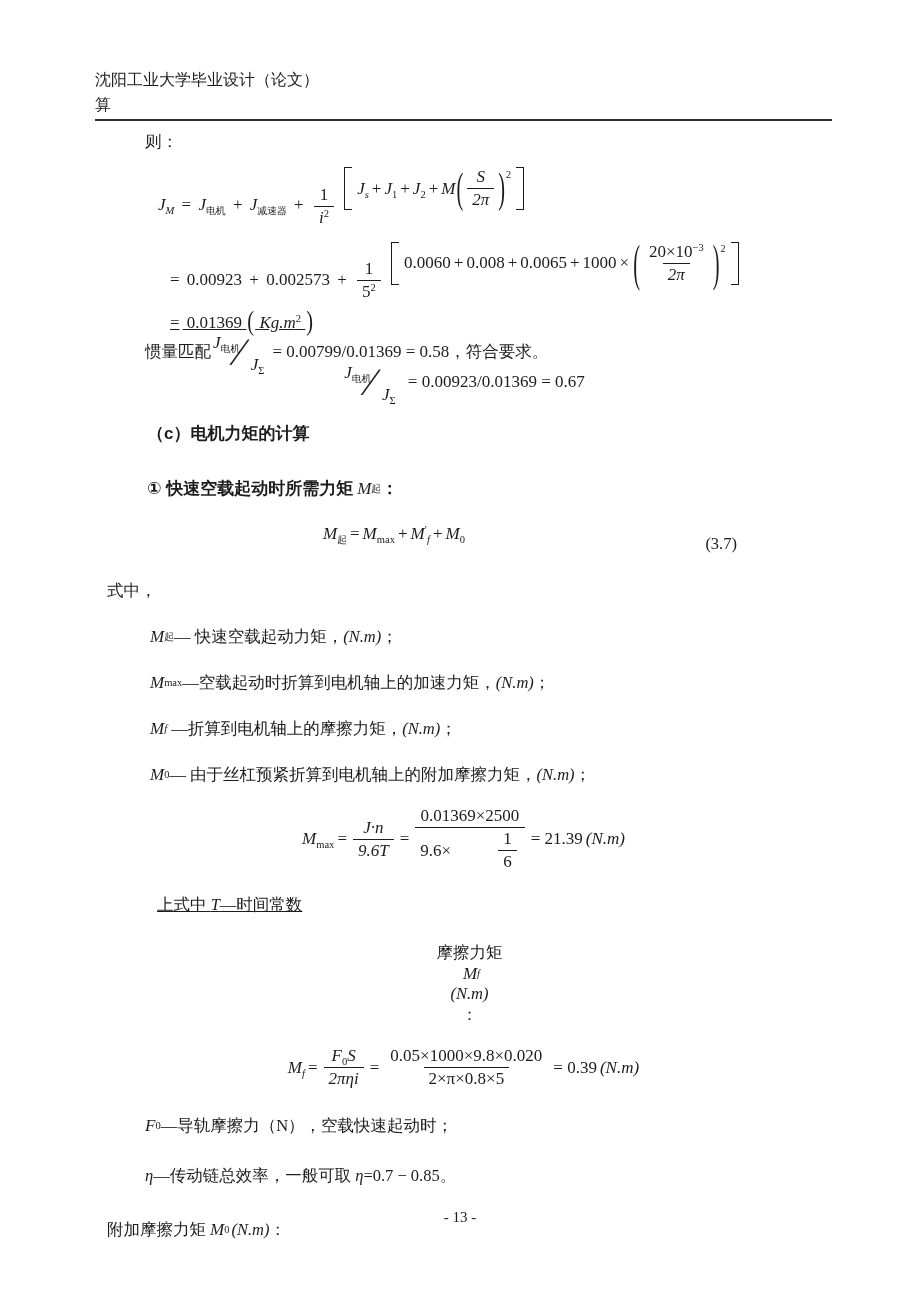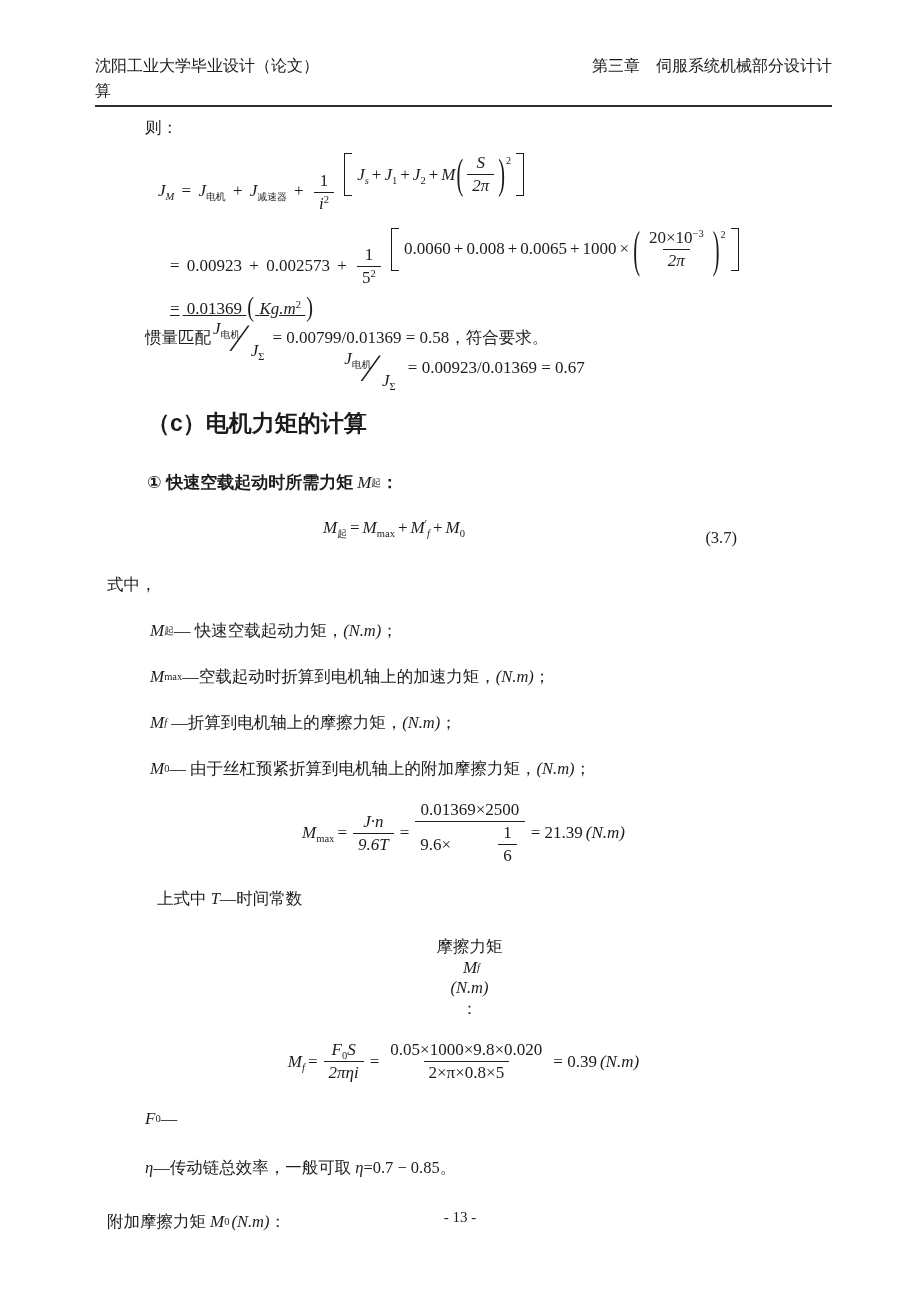--- a/index.html
+++ b/index.html
@@ -5,21 +5,21 @@
   html,body{margin:0;padding:0;background:#e8e8e8;}
   .page{
     position:relative;
     width:920px;height:1302px;
     background:#ffffff;
     color:#1c1c1c;
     font-family:"Liberation Serif","DejaVu Serif",serif;
     font-size:16.5px;
     overflow:hidden;
   }
-  .content{padding:0 88px 0 95px;}
+  .content{padding:14px 88px 0 95px;}
 
   
   .hdr{padding-top:56px;border-bottom:2px solid #2e2e2e;padding-bottom:3px;}
   .hdr-line1{display:flex;justify-content:space-between;font-size:16px;}
   .hdr-line2{font-size:16px;margin-top:4px;}
 
   
   .mrow{display:inline-flex;align-items:center;vertical-align:middle;font-size:17px;white-space:nowrap;}
   .it{font-style:italic;}
   .msub{font-size:0.62em;vertical-align:-0.38em;line-height:0;}
@@ -43,46 +43,45 @@
   .sk-dn{position:relative;top:13px;margin-left:12px;}
   .sk-slash{font-size:2.3em;font-style:italic;margin:0 -4px;font-weight:300;line-height:0;}
 
   
   .then{margin:10px 0 0 50px;}
   .eqline1{margin:12px 0 0 63px;display:block;}
   .eqline2{margin:12px 0 0 72px;display:block;}
   .eqline3{margin:8px 0 0 72px;display:block;text-decoration:underline;}
   .inertia1{margin:8px 0 0 50px;display:flex;}
   .inertia2{margin:8px 0 0 0;text-align:center;}
-  .sec-c{margin:30px 0 0 52px;font-family:"Liberation Sans","DejaVu Sans",sans-serif;font-weight:bold;font-size:23px;}
+  .sec-c{margin:30px 0 0 52px;font-family:"Liberation Sans","DejaVu Sans",sans-serif;font-weight:bold;font-size:17px;}
   .item1{margin:32px 0 0 52px;font-family:"Liberation Sans","DejaVu Sans",sans-serif;font-weight:bold;font-size:17px;display:flex;align-items:center;}
   .item1 .math{font-family:"Liberation Serif","DejaVu Serif",serif;font-weight:normal;margin-left:4px;}
   .eq37row{position:relative;margin-top:24px;height:30px;}
   .eq37f{position:absolute;left:228px;top:0;}
   .eq37tag{position:absolute;right:95px;top:10px;font-size:16.5px;}
   .where{margin:26px 0 0 12px;}
   .defrow{margin:24px 0 0 55px;display:flex;align-items:center;}
   .eqcenter{margin:20px 0 0 0;text-align:center;}
-  .tconst{margin:22px 0 0 62px;}
+  .tconst{margin:22px 0 0 62px;text-decoration:underline;}
   .lead{margin:26px 0 0 12px;display:flex;align-items:center;flex-direction:column;}
   .f0row{margin:26px 0 0 50px;display:flex;align-items:center;}
   .etarow{margin:28px 0 0 50px;display:flex;align-items:center;}
   .extrarow{margin:32px 0 0 12px;display:flex;align-items:center;}
   .footer{position:absolute;bottom:76px;left:0;width:100%;text-align:center;font-size:15px;}
 </style>
 </head>
 <body>
 
 <div class="page">
   <div class="content">
 
     <div class="hdr">
       <div class="hdr-line1">
         <span>沈阳工业大学毕业设计（论文）</span>
-        <span>第三章　伺服系统机械部分设计计</span>
       </div>
       <div class="hdr-line2">算</div>
     </div>
 
     <div class="then">则：</div>
 
     <span class="mrow eqline1">
       <span><span class="it">J</span><span class="msub it">M</span></span>
       <span class="op">=</span>
       <span><span class="it">J</span><span class="cnsub">电机</span></span>
@@ -289,20 +288,21 @@
         <span class="it">(N.m)</span>
       </span>
     </div>
 
     <div class="f0row">
       <span class="mrow">
           <span class="it">F</span>
           <span class="msub">0</span>
         </span>
       <span>—</span>
+        <span>导轨摩擦力（N），空载快速起动时；</span>
     </div>
 
     <div class="etarow">
       <span class="it">η</span>
       <span>—传动链总效率，一般可取</span>
       <span class="it" style="margin-left:4px;">η</span>
       <span>=0.7 − 0.85</span>
       <span>。</span>
     </div>
 

